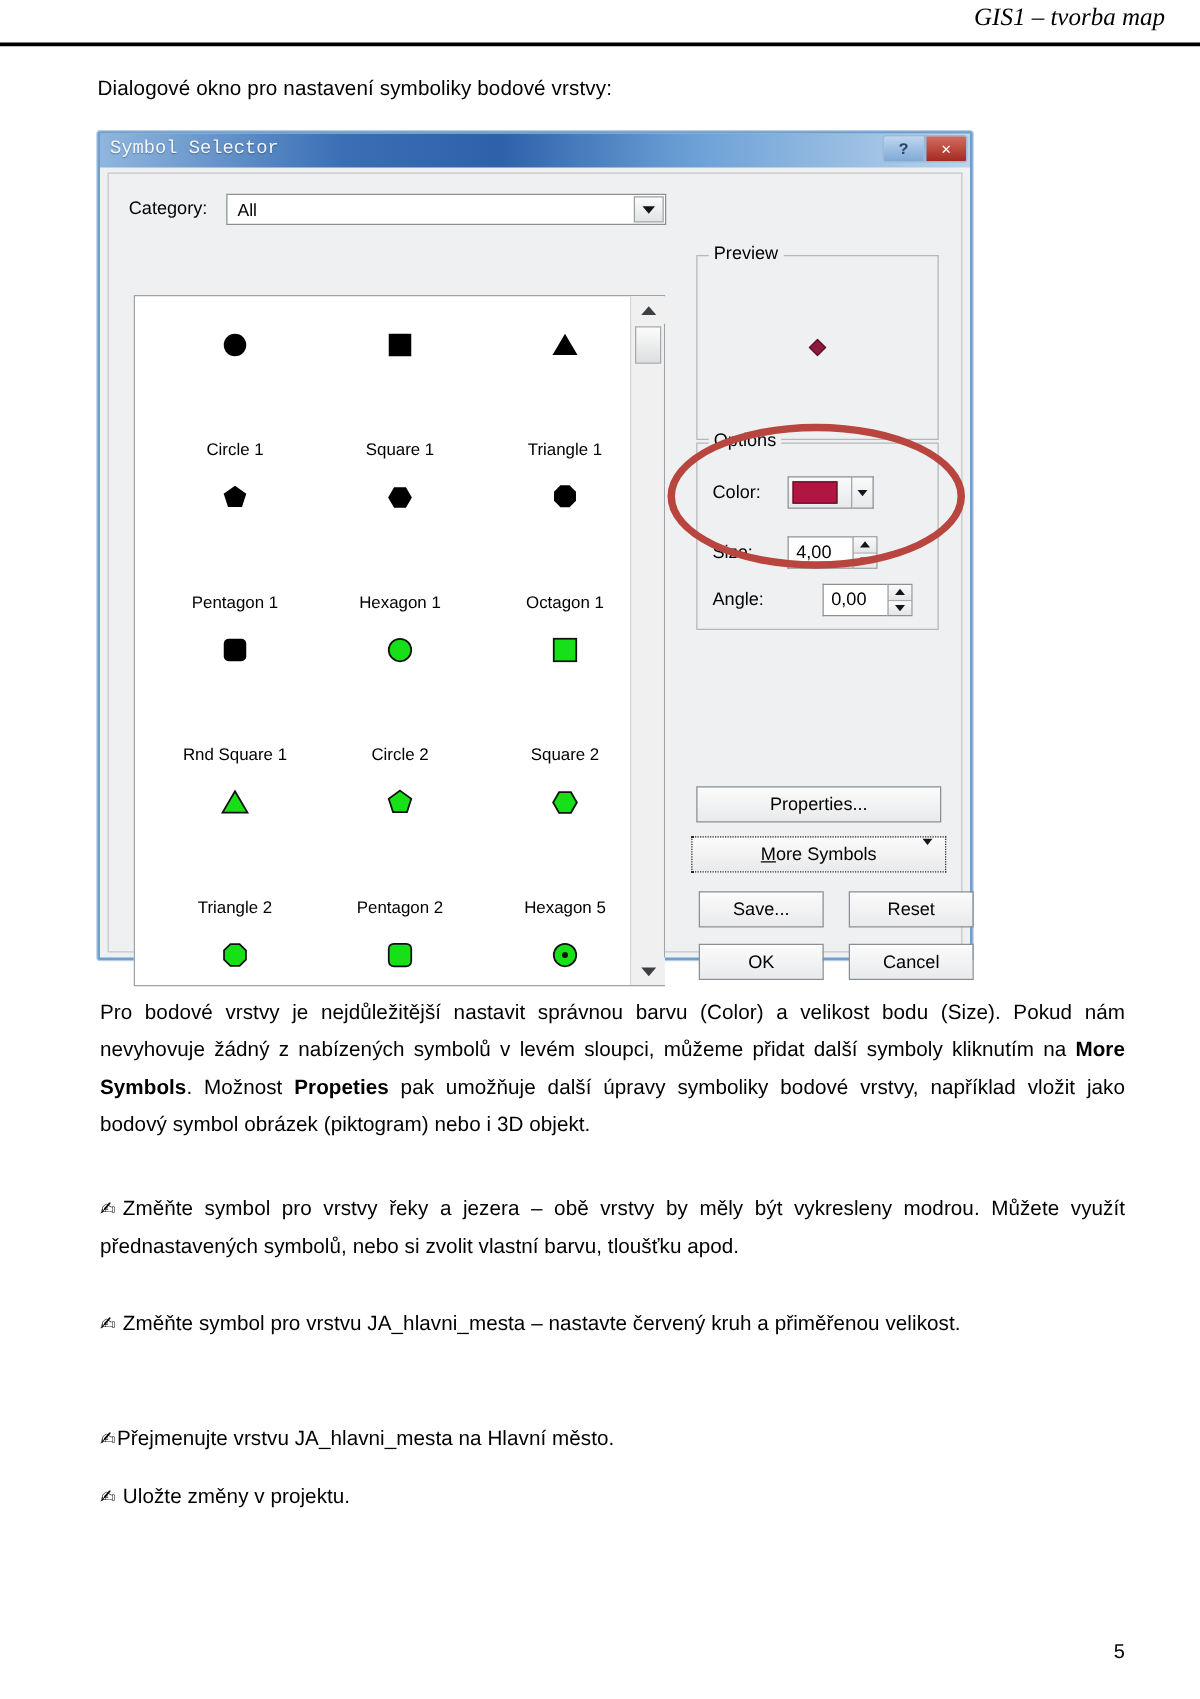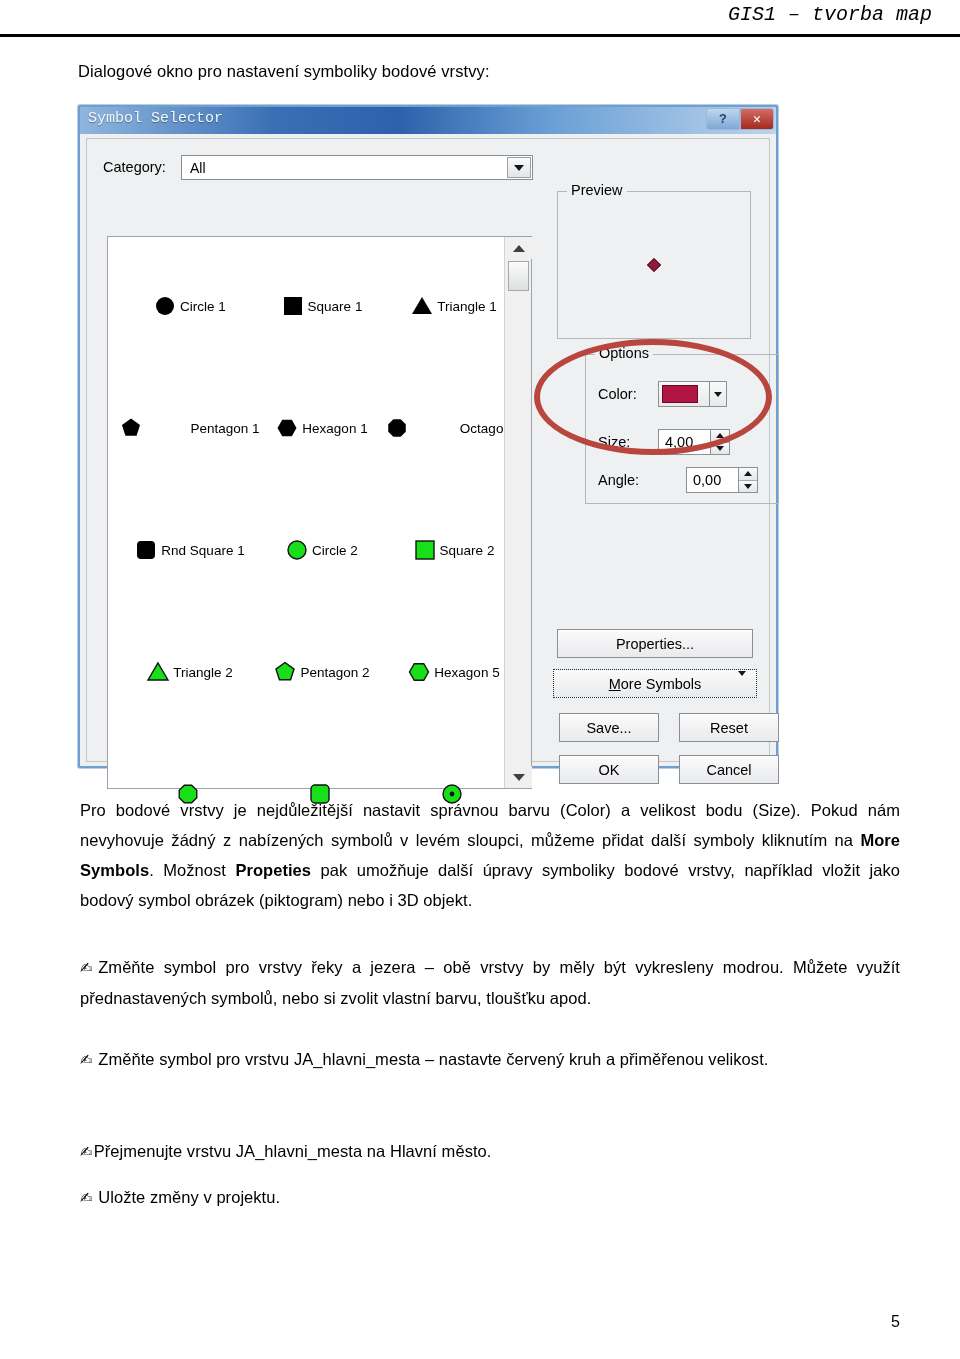--- a/index.html
+++ b/index.html
@@ -21,21 +21,21 @@
   }
   .page-header .hdr-left {
     position: absolute; left: 62px; top: 3px;
     font-family: "Liberation Serif", serif;
     font-size: 20px; font-style: italic; font-weight: 400;
     letter-spacing: .1px;
     white-space: nowrap;
   }
   .page-header .hdr-right {
     position: absolute; right: 28px; top: 3px;
-    font-family: Liberation Mono, monospace;
+    font-family: Liberation Serif, serif;
     font-size: 20px; font-style: italic; font-weight: 400;
     white-space: nowrap;
   }
   .hdr-rule {
     position: absolute; left: 0; top: 34px; width: 960px; height: 3px;
     background: #000000;
   }
 
   
   .intro-line {
@@ -103,21 +103,21 @@
   
   .symlist {
     position: absolute; left: 20px; top: 97px;
     width: 425px; height: 553px;
     background: #ffffff;
     border: 1px solid #9fa3a7;
   }
   .symgrid { position: absolute; left: 0; top: 0; width: 396px; height: 100%; }
   .symcell {
     position: absolute; width: 132px; height: 122px;
-    display: flex; flex-direction: row; align-items: center; justify-content: center;
+    display: flex; flex-direction: column; align-items: center; justify-content: space-between;
   }
   .symcell .glyphbox { height: 62px; display: flex; align-items: center; justify-content: center; }
   .symcell .symlabel { font-size: 13.5px; white-space: nowrap; }
 
   
   .vscroll {
     position: absolute; right: 0; top: 0; width: 27px; height: 100%;
     background: #f0f0f0; border-left: 1px solid #d3d3d3;
   }
   .vscroll .sbtn {
@@ -135,30 +135,30 @@
     border: 1px solid #a6a9ac;
   }
 
   
   .grp { position: absolute; border: 1px solid #b4b7ba; }
   .grp > .legend {
     position: absolute; left: 9px; top: -10px;
     background: #eff0f1; padding: 0 4px;
     font-size: 14.5px; white-space: nowrap;
   }
-  .preview { left: 470px; top: 52px; width: 194px; height: 148px; }
+  .preview { left: 470px; top: 65px; width: 194px; height: 148px; }
   .preview .pv-symbol {
     position: absolute; left: 50%; top: 50%;
     width: 10px; height: 10px; margin-left: -5px; margin-top: -5px;
     background: #8c1a3c; transform: rotate(45deg);
     border: 1px solid #5c0f27;
   }
 
   
-  .options { left: 470px; top: 215px; width: 194px; height: 150px; margin-left: 28px; }
+  .options { left: 470px; top: 215px; width: 194px; height: 150px; }
   .opt-row { position: absolute; left: 12px; height: 26px; display: flex; align-items: center; }
   .opt-label { width: 60px; font-size: 14.5px; }
   .color-btn {
     width: 52px; height: 26px;
     background: linear-gradient(180deg,#fafafa,#e7e9ea);
     border: 1px solid #8d9095; display: flex; align-items: center; padding: 3px;
   }
   .color-swatch { width: 36px; height: 18px; background: #b01641; border: 1px solid #6a0c26; }
   .color-arrow {
     width: 17px; height: 26px; margin-left: 0px;

